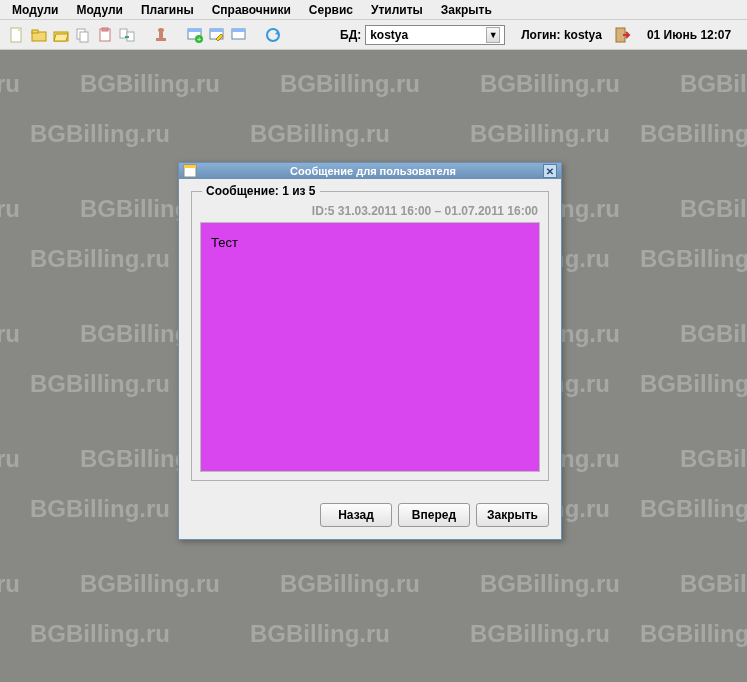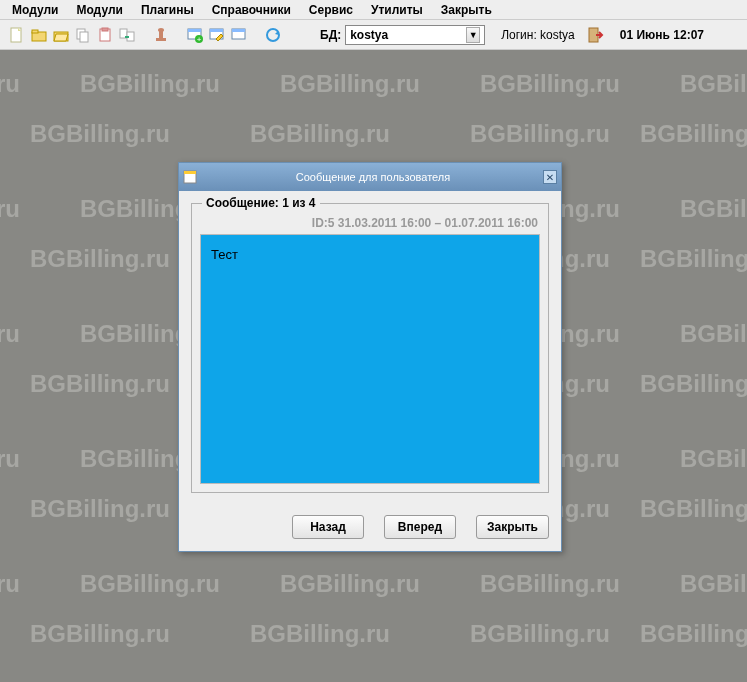--- a/index.html
+++ b/index.html
@@ -42,41 +42,41 @@
     height: 18px;
     display: flex;
     align-items: center;
     justify-content: center;
     cursor: pointer;
   }
   .toolbar-sep {
     width: 8px;
   }
   .toolbar-spacer { flex: 0 0 30px; }
-  .db-label { font-weight: bold; }
+  .db-label { font-weight: bold; margin-left: 20px;}
   .db-select {
     width: 140px;
     height: 20px;
     border: 1px solid #888;
     background: white;
     display: flex;
     align-items: center;
     justify-content: space-between;
     padding: 0 4px;
     font-weight: bold;
   }
   .dropdown-arrow {
     width: 14px;
     height: 16px;
     background: linear-gradient(#f8f8f8,#ddd);
     border: 1px solid #aaa;
     display:flex;align-items:center;justify-content:center;
     font-size:9px;
   }
-  .login-label { margin-left: 12px; font-weight: normal; }
+  .login-label { margin-left: 12px; font-weight: bold; }
   .exit-icon {
     width:18px;height:18px;
     margin-left:8px;
     display:flex;align-items:center;justify-content:center;
   }
   .datetime { margin-left: 11px; font-weight: bold; }
 
   .workspace {
     position: relative;
     width: 100%;
@@ -97,26 +97,26 @@
     position: absolute;
     left: 178px;
     top: 112px;
     width: 384px;
     background: #eeeeee;
     border: 1px solid #6a8fb3;
     box-shadow: 2px 2px 6px rgba(0,0,0,0.3);
   }
   .dialog-title {
     background: linear-gradient(#8ab0d6, #6a90b8);
-    height: 28px;
+    height: 16px;
     display: flex;
     align-items: center;
     padding: 0 4px;
     color: white;
-    font-weight: normal;
+    font-weight: bold;
     font-size: 11px;
   }
   .dialog-title-icon {
     width:14px;height:14px;margin-right:6px;
   }
   .dialog-title-text { flex:1; text-align:center; }
   .dialog-close {
     width:14px;height:14px;
     background:#c7ddf2;
     border:1px solid #5a7fa3;
@@ -142,32 +142,32 @@
     font-size: 12px;
   }
   .msg-meta {
     text-align: right;
     color: #999;
     font-weight: bold;
     font-size: 12px;
     margin: 4px 2px 4px 0;
   }
   .msg-content {
-    background: #0ea5e9;
+    background: #d946ef;
     border: 1px solid #bbb;
     height: 250px;
     padding: 10px;
     font-size: 13px;
     line-height: 1.6;
     overflow:auto;
   }
   .dialog-buttons {
     display: flex;
     justify-content: flex-end;
-    gap: 20px;
+    gap: 6px;
     padding: 10px 12px 12px 8px;
   }
   .dlg-btn {
     min-width: 72px;
     height: 24px;
     background: linear-gradient(#fdfdfd,#e3e3e3);
     border: 1px solid #999;
     border-radius: 3px;
     font-weight: bold;
     font-size: 12px;
@@ -333,21 +333,21 @@
     <div class="dialog-title">
       <span class="dialog-title-icon"><svg width="14" height="14">
             <rect x="1" y="1" width="12" height="12" fill="#fff" stroke="#888"></rect>
             <rect x="1" y="1" width="12" height="3" fill="#fc3"></rect>
           </svg></span>
       <span class="dialog-title-text">Сообщение для пользователя</span>
       <span class="dialog-close">✕</span>
     </div>
     <div class="dialog-body">
       <div class="fieldset">
-        <div class="fieldset-legend">Сообщение: 1 из 4</div>
+        <div class="fieldset-legend">Сообщение: 1 из 5</div>
         <div class="msg-meta">ID:5   31.03.2011 16:00 – 01.07.2011 16:00</div>
         <div class="msg-content">
           <div>Тест</div>
           <br>
         </div>
       </div>
     </div>
     <div class="dialog-buttons">
       <button class="dlg-btn">Назад</button>
       <button class="dlg-btn">Вперед</button>

